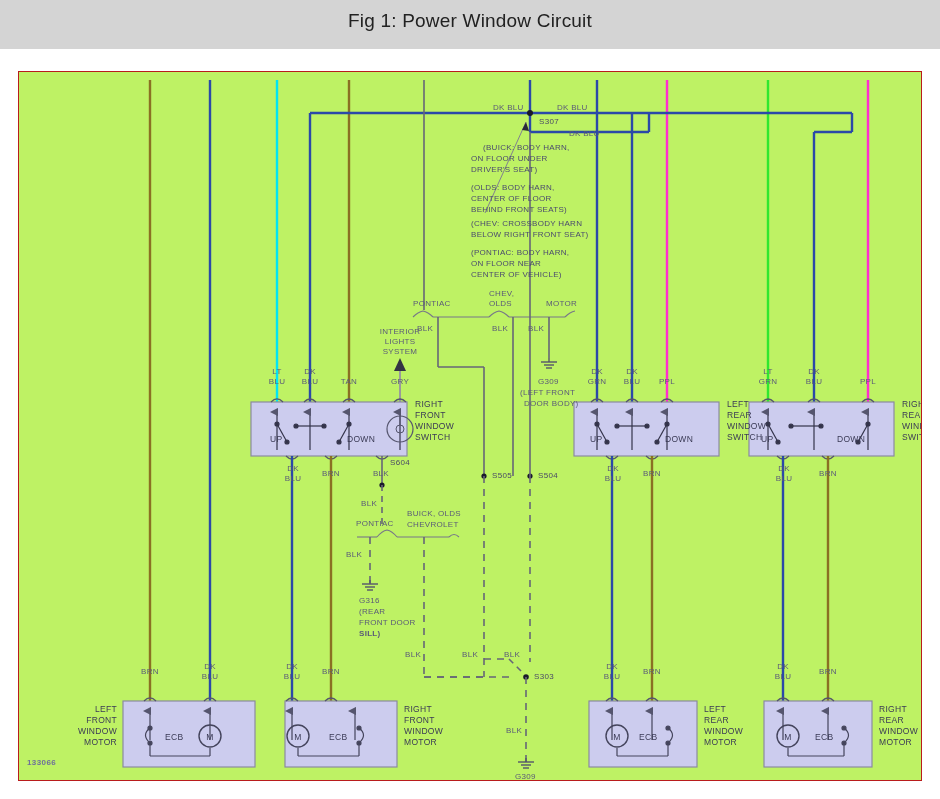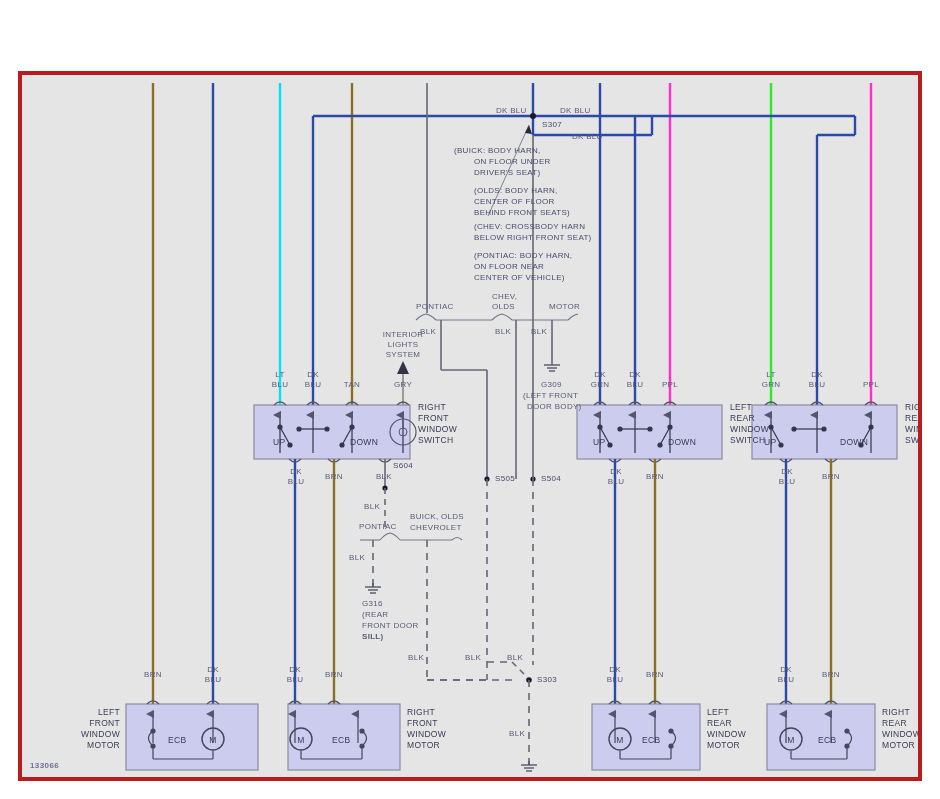--- a/index.html
+++ b/index.html
@@ -21,22 +21,22 @@
     position:absolute;left:0;top:10px;width:940px;
     text-align:center;
     font-size:19px;color:#222222;
     letter-spacing:.2px;
   }
 
   
   #frame{
     position:absolute;left:18px;top:71px;
     width:904px;height:710px;
-    background:#e5e5e5;
-    border:4px solid #b91c1c;
+    background:#bef264;
+    border:1px solid #b91c1c;
     box-sizing:border-box;
     overflow:hidden;
   }
   #svgroot{position:absolute;left:0;top:0;}
   #fignum{
     position:absolute;left:8px;top:686px;
     font-size:8px;color:#6f6f9a;font-weight:bold;letter-spacing:.4px;
   }
 
   
@@ -52,20 +52,23 @@
   .lbl.r{text-align:right;}
   .lbl.note{color:#4a4a6e;line-height:11.5px;}
   .lbl.inbox{color:#3a3a55;font-size:8.5px;}
   .lbl.splice{color:#4a4a66;}
 </style>
 </head>
 <body>
 
 <div id="app">
 
+  <div id="header">
+    <div id="header-title">Fig 1: Power Window Circuit</div>
+  </div>
 
   <div id="frame">
 
     <svg id="svgroot" width="902" height="708" viewBox="0 0 902 708">
       <defs>
         <marker id="arrUp" markerWidth="7" markerHeight="7" refX="3.5" refY="6" orient="auto">
           <path d="M3.5 0 L7 7 L0 7 Z" fill="#55556e"></path>
         </marker>
       </defs>
 
@@ -399,21 +402,21 @@
         <line x1="769" y1="684" x2="825" y2="684"></line>
         <line x1="769" y1="684" x2="769" y2="676"></line>
       </g>
     </svg>
 
     <div class="lbl" style="left:474px;top:31px;">DK BLU</div>
     <div class="lbl" style="left:538px;top:31px;">DK BLU</div>
     <div class="lbl" style="left:550px;top:57px;">DK BLU</div>
     <div class="lbl splice" style="left:520px;top:45px;">S307</div>
 
-    <div class="lbl note" style="left:432px;top:70px;">(BUICK: BODY HARN,</div>
+    <div class="lbl note" style="left:464px;top:70px;">(BUICK: BODY HARN,</div>
     <div class="lbl note" style="left:452px;top:81px;text-align:center;">ON FLOOR UNDER</div>
     <div class="lbl note" style="left:452px;top:92px;">DRIVER'S SEAT)</div>
     <div class="lbl note" style="left:452px;top:110px;">(OLDS: BODY HARN,</div>
     <div class="lbl note" style="left:452px;top:121px;">CENTER OF FLOOR</div>
     <div class="lbl note" style="left:452px;top:132px;">BEHIND FRONT SEATS)</div>
     <div class="lbl note" style="left:452px;top:146px;">(CHEV: CROSSBODY HARN</div>
     <div class="lbl note" style="left:452px;top:157px;">BELOW RIGHT FRONT SEAT)</div>
     <div class="lbl note" style="left:452px;top:175px;">(PONTIAC: BODY HARN,</div>
     <div class="lbl note" style="left:452px;top:186px;">ON FLOOR NEAR</div>
     <div class="lbl note" style="left:452px;top:197px;">CENTER OF VEHICLE)</div>

